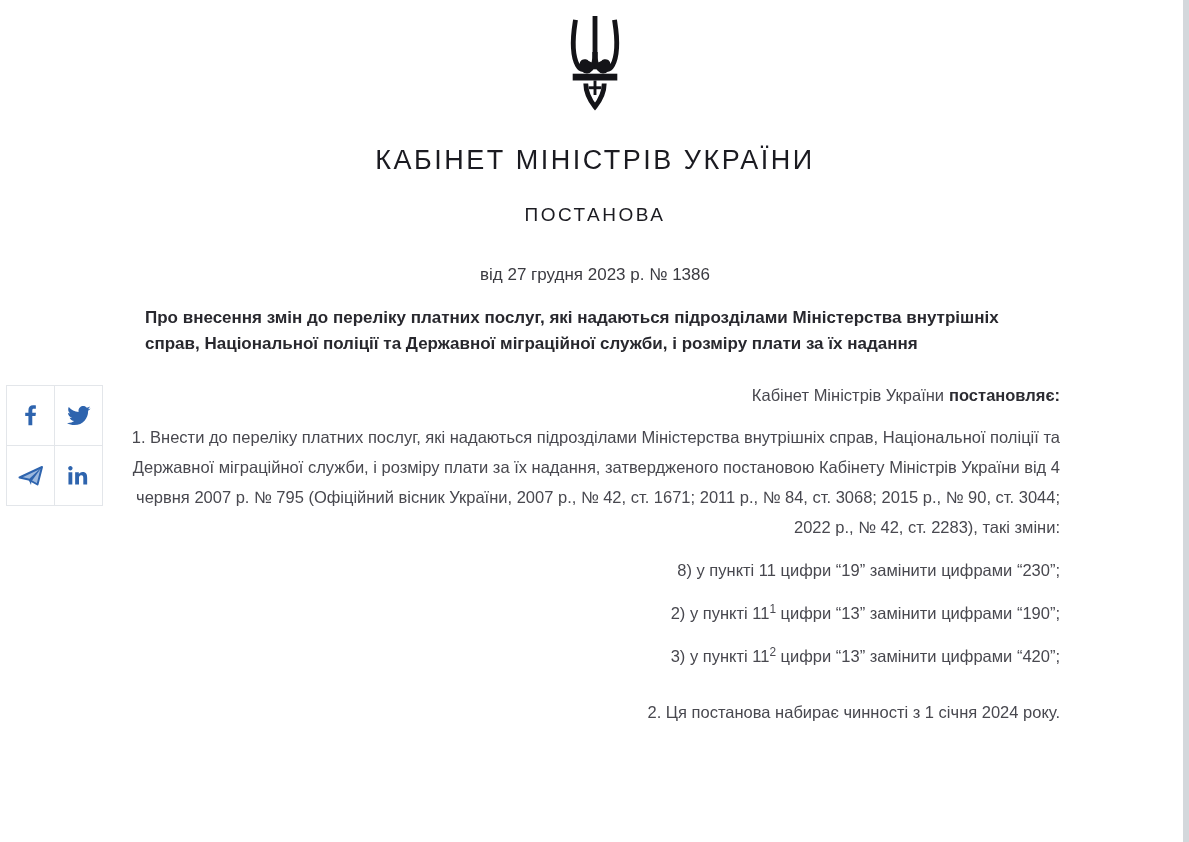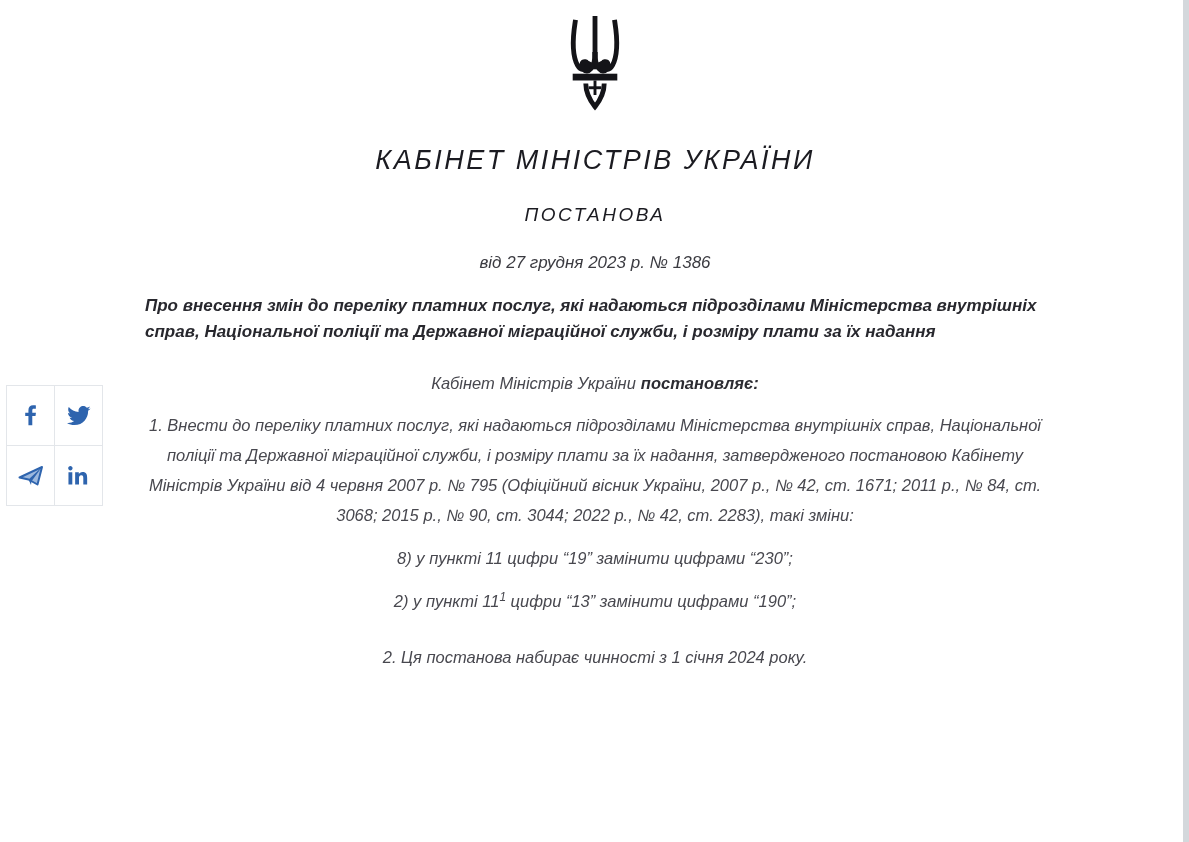--- a/index.html
+++ b/index.html
@@ -10,41 +10,40 @@
     overflow: hidden;
     position: relative;
   }
 
   
   .doc {
     width: 930px;
     margin-left: 130px;
     padding-top: 15px;
     color: #48484f;
-    font-style: italic;
   }
   .doc-header { text-align: center; }
 
   .emblem-wrap { line-height: 0; }
   .org-name {
     margin-top: 32px;
     font-size: 27px;
     font-weight: 400;
     letter-spacing: 2.5px;
     color: #1b1b21;
   }
   .doc-type {
     margin-top: 28px;
     font-size: 19px;
     font-weight: 400;
     letter-spacing: 2.5px;
     color: #1b1b21;
   }
   .doc-date {
-    margin-top: 27px;
+    margin-top: 39px;
     font-size: 17px;
     color: #3b3b41;
   }
   .doc-city {
     margin-top: 22px;
     font-size: 15px;
     color: #3b3b41;
   }
   .doc-title {
     margin: 20px auto 0;
@@ -53,21 +52,21 @@
     font-weight: 700;
     line-height: 26px;
     color: #28282e;
     text-align: left;
   }
 
   .doc-body {
     margin-top: 23px;
     font-size: 16.5px;
     line-height: 30px;
-    text-align: center;
+    text-align: right;
   }
   .preamble .bold-part {
     font-weight: 700;
     color: #2c2c32;
     margin-left: 5px;
   }
   .para-1 { margin-top: 12px; }
   .amendments { margin-top: 4px; }
   .amendment { margin-top: 13px; }
   .amendment sup {
@@ -141,20 +140,21 @@
 
   <div class="doc-body">
 
     <p class="preamble"><span>Кабінет Міністрів України</span><span class="bold-part">постановляє:</span></p>
 
     <p class="para-1">1. Внести до переліку платних послуг, які надаються підрозділами Міністерства внутрішніх справ, Національної поліції та Державної міграційної служби, і розміру плати за їх надання, затвердженого постановою Кабінету Міністрів України від 4 червня 2007 р. № 795 (Офіційний вісник України, 2007 р., № 42, ст. 1671; 2011 р., № 84, ст. 3068; 2015 р., № 90, ст. 3044; 2022 р., № 42, ст. 2283), такі зміни:</p>
 
     <div class="amendments">
       <p class="amendment"><span>8) у пункті 11</span><sup></sup><span> цифри “19” замінити цифрами “230”;</span></p>
       <p class="amendment"><span>2) у пункті 11</span><sup>1</sup><span> цифри “13” замінити цифрами “190”;</span></p>
+      <p class="amendment"><span>3) у пункті 11</span><sup>2</sup><span> цифри “13” замінити цифрами “420”;</span></p>
     </div>
 
     <p class="para-2">2. Ця постанова набирає чинності з 1 січня 2024 року.</p>
 
   </div>
 </div>
 
 <div class="share-panel">
 
   <a class="share-btn">

